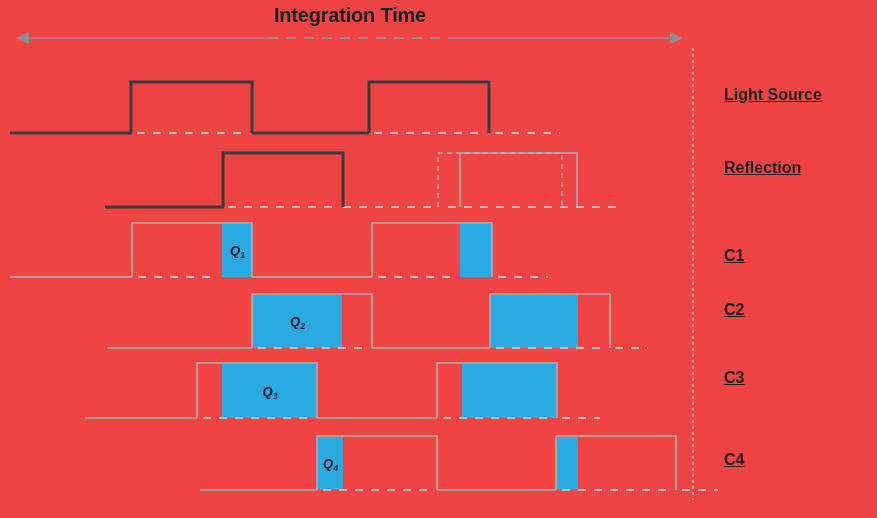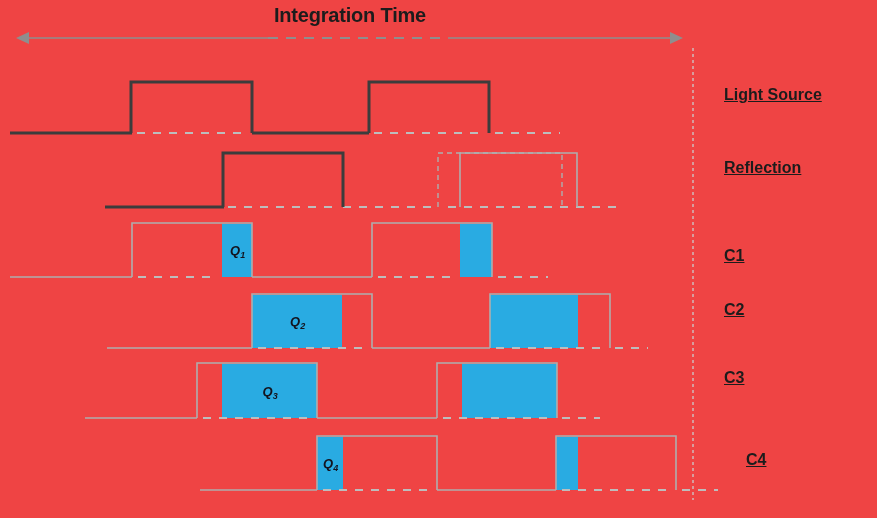--- a/index.html
+++ b/index.html
@@ -97,15 +97,15 @@
         <path d="M 317 490 L 317 436 L 437 436 L 437 490" fill="none" stroke="#aeaeae" stroke-width="1.6"></path>
         <path d="M 556 490 L 556 436 L 676 436 L 676 490" fill="none" stroke="#aeaeae" stroke-width="1.6"></path>
       </g>
     </svg>
   <div id="labels">
       <div class="row-label" style="top: 83px;">Light Source</div>
       <div class="row-label" style="top: 156px;">Reflection</div>
       <div class="row-label" style="top: 226px; margin-top: 18px;">C1</div>
       <div class="row-label" style="top: 298px;">C2</div>
       <div class="row-label" style="top: 366px;">C3</div>
-      <div class="row-label" style="top: 448px; margin-left: 22px;">C4</div>
+      <div class="row-label" style="top: 448px;">C4</div>
     </div>
 </div>
 
 </body></html>

